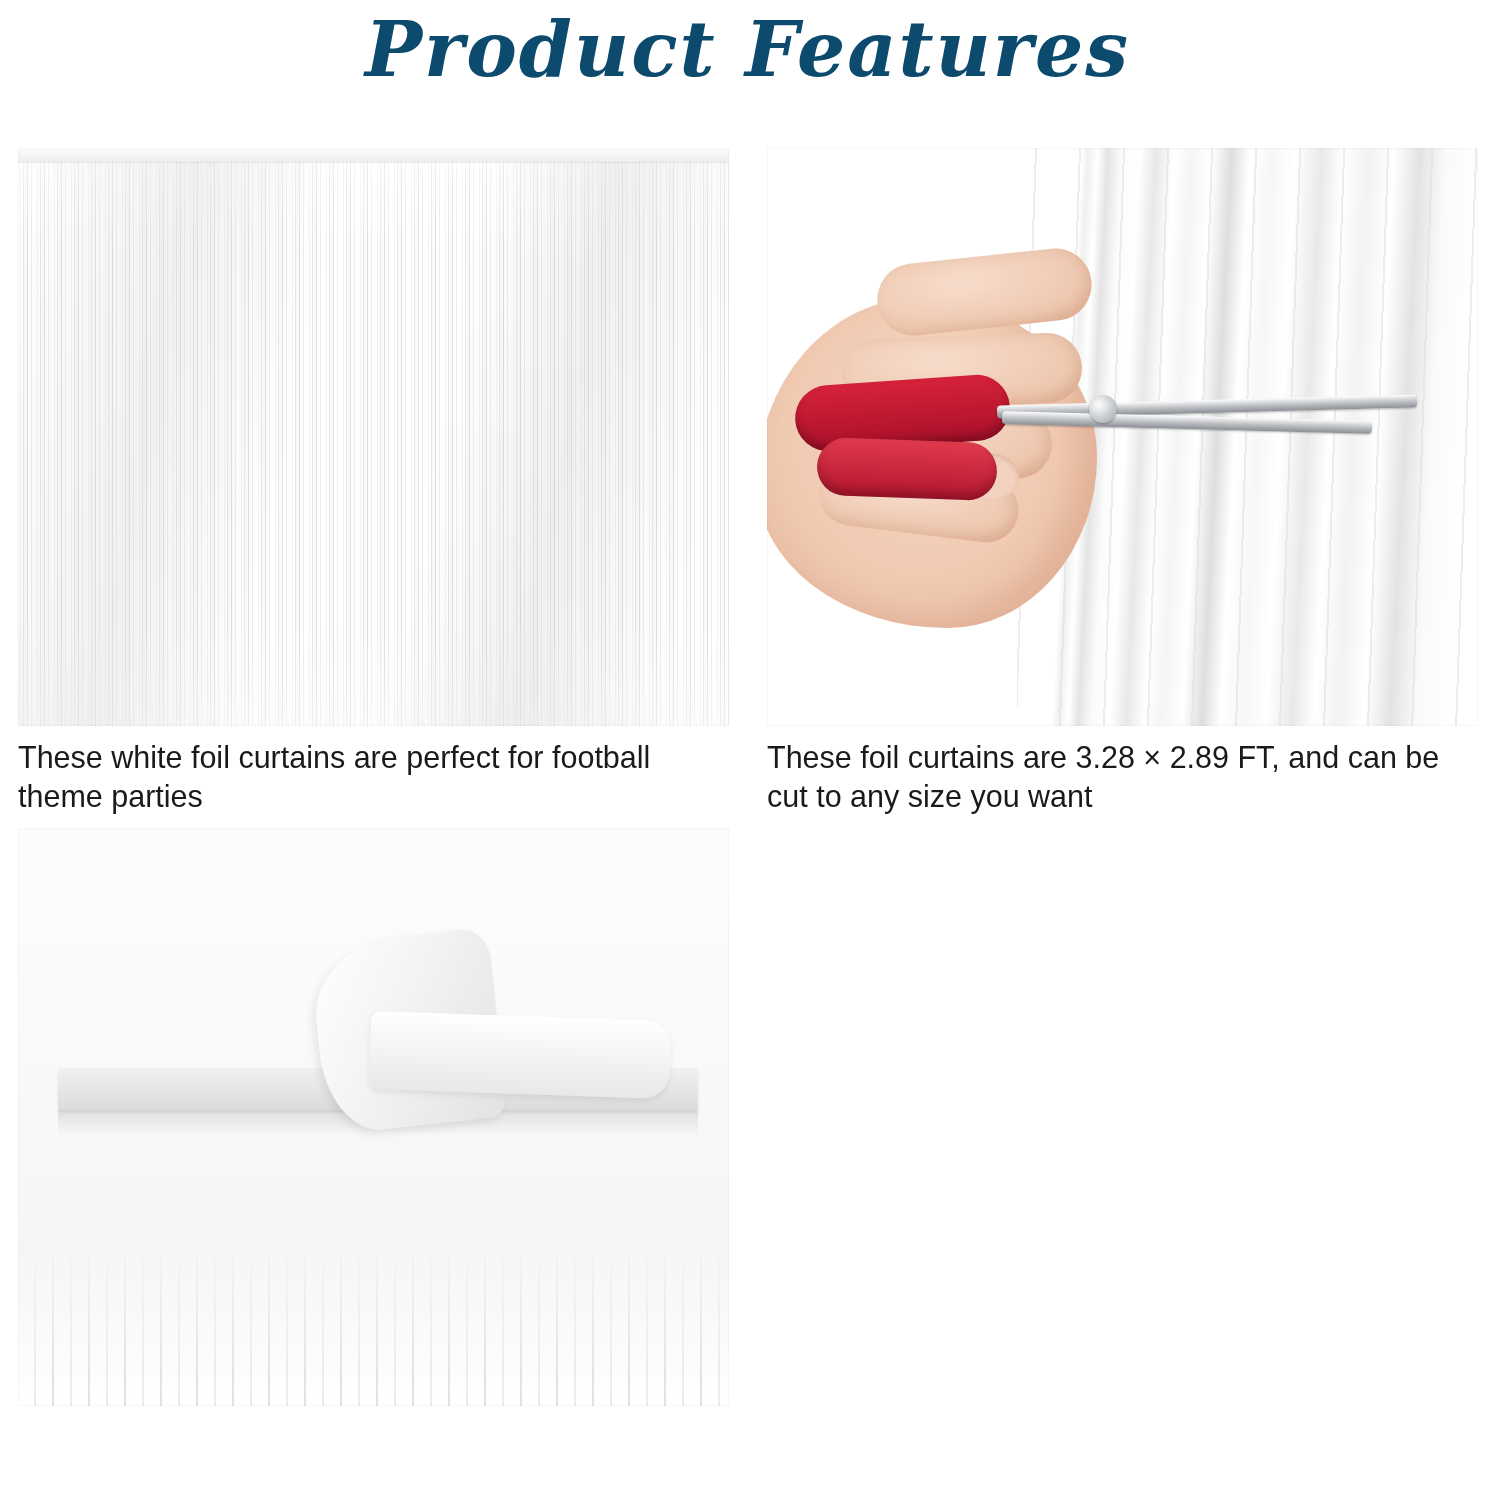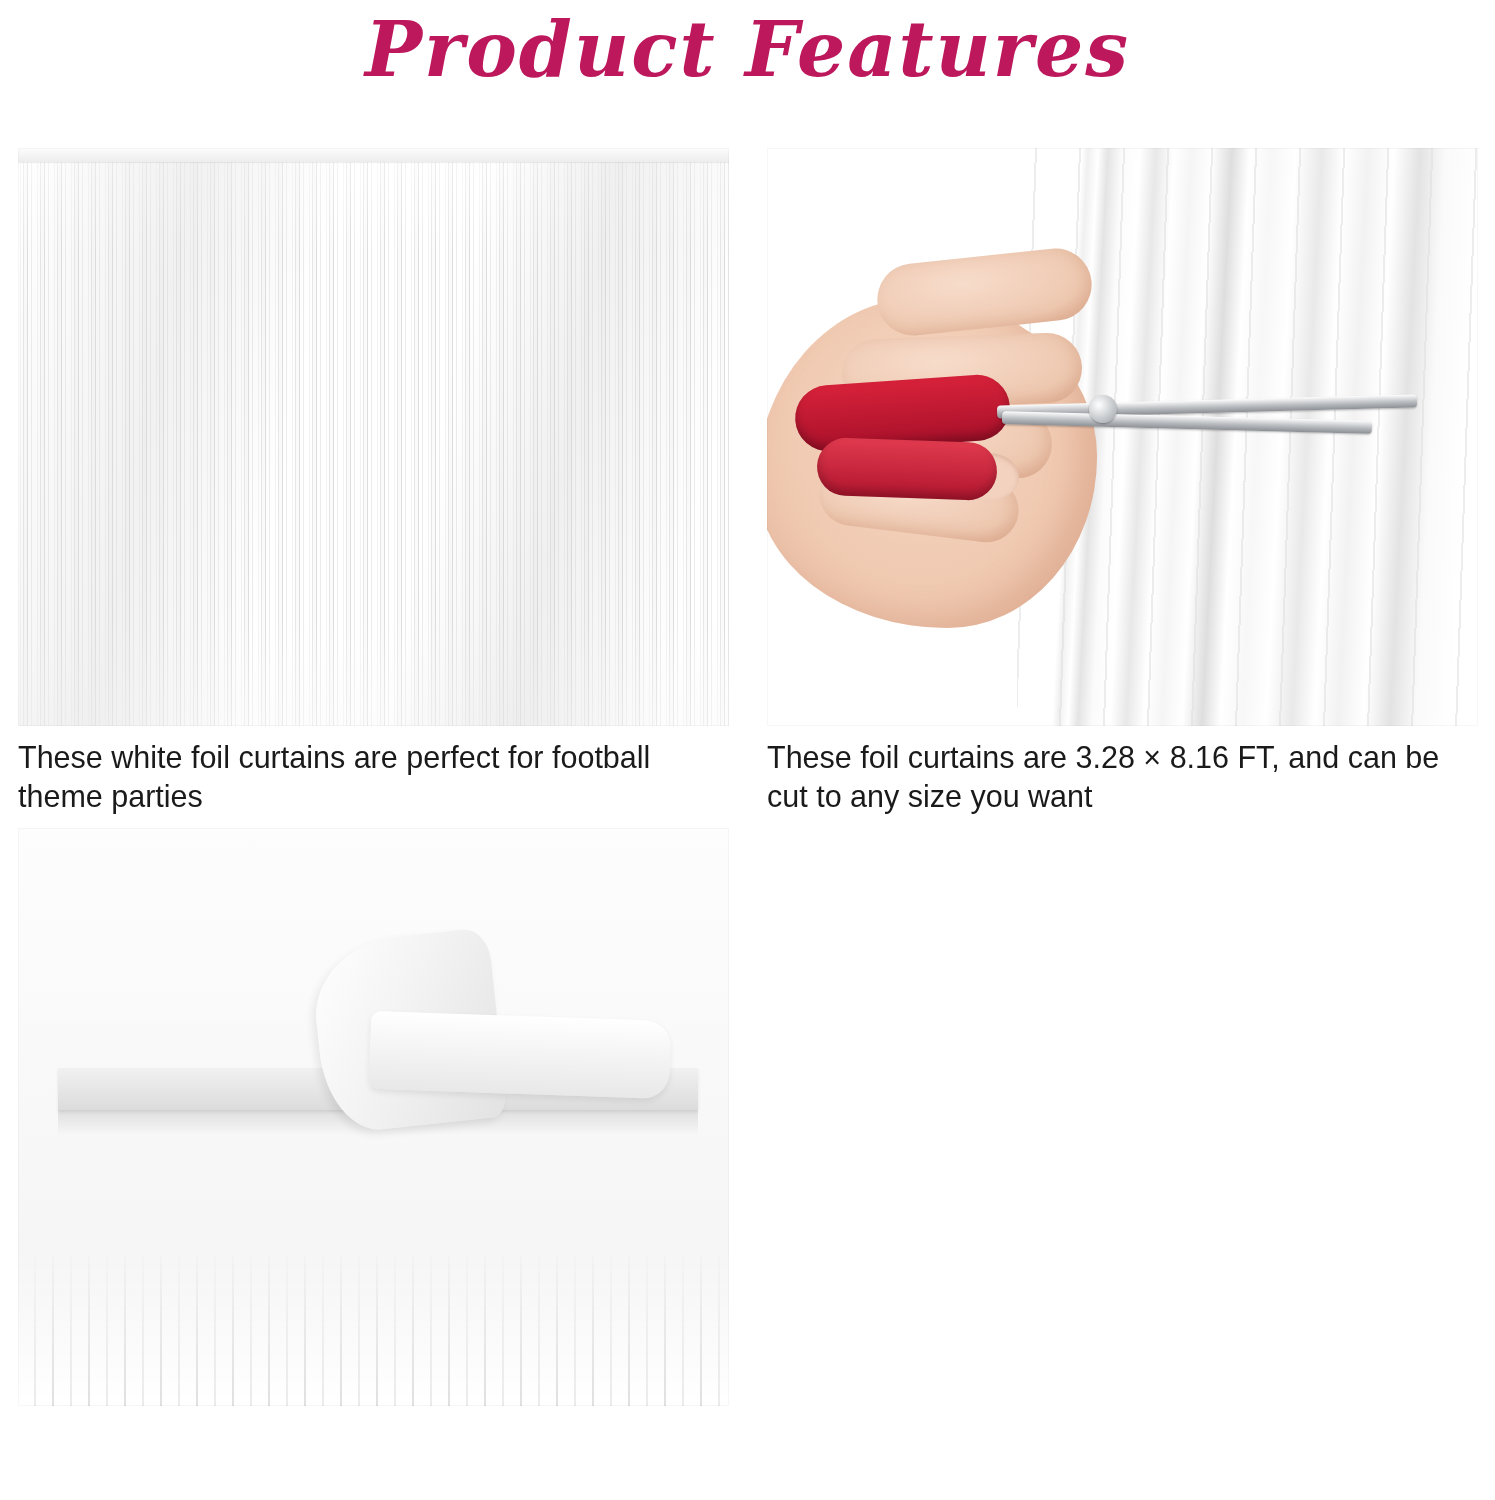--- a/index.html
+++ b/index.html
@@ -23,21 +23,21 @@
     box-sizing: border-box;
   }
 
   .page-title {
     text-align: center;
     font-family: "DejaVu Serif", serif;
     font-weight: bold;
     font-style: italic;
     font-size: 76px;
     letter-spacing: 2px;
-    color: #be185d;
+    color: #0c4a6e;
     margin: 0;
     padding-top: 8px;
     line-height: 1.1;
     white-space: nowrap;
   }
 
   .grid {
     position: absolute;
     top: 148px;
     left: 18px;
@@ -307,21 +307,21 @@
           <div class="finger f4"></div>
           <div class="thumbnail-nail"></div>
           <div class="scissor-handle"></div>
           <div class="scissor-handle2"></div>
           <div class="blade blade-a"></div>
           <div class="blade blade-b"></div>
           <div class="pivot"></div>
         </div>
         <div class="photo-edge"></div>
       </div>
-      <div class="caption">These foil curtains are 3.28 × 8.16 FT, and can be cut to any size you want</div>
+      <div class="caption">These foil curtains are 3.28 × 2.89 FT, and can be cut to any size you want</div>
     </div>
 
     <div class="cell">
       <div class="photo">
         <div class="tape-scene">
           <div class="tape-strip"></div>
           <div class="tape-shadow"></div>
           <div class="tape-peel"></div>
           <div class="tape-peel2"></div>
           <div class="tape-fringe-bottom"></div>

